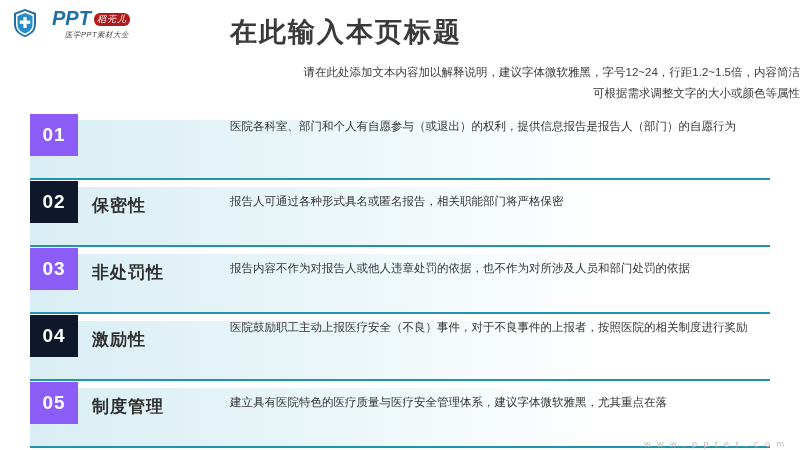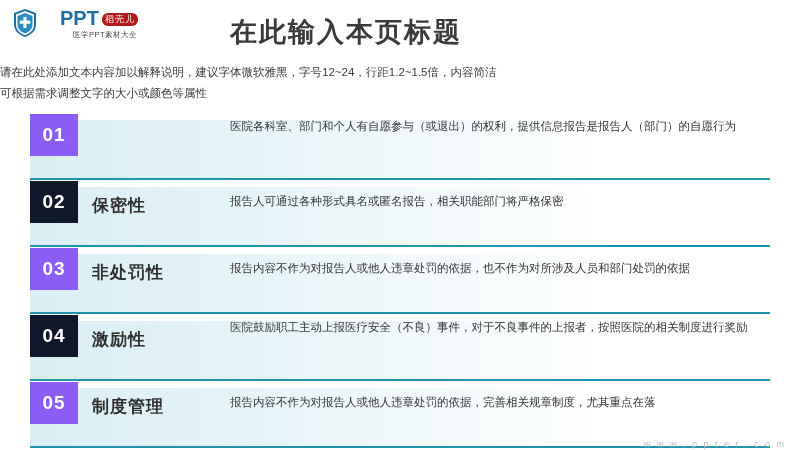--- a/index.html
+++ b/index.html
@@ -15,21 +15,22 @@
     position: relative;
   }
 
   
   .logo {
     position: absolute;
     left: 12px;
     top: 8px;
     display: flex;
     align-items: center;
-    gap: 22px;
+    gap: 14px;
+    font-style: italic;
   }
   .logo-shield {
     width: 26px;
     height: 30px;
     position: relative;
   }
   .logo-shield svg { display: block; }
   .logo-textblock {
     display: flex;
     flex-direction: column;
@@ -76,21 +77,21 @@
     font-size: 27px;
     font-weight: bold;
     color: #3a3a3a;
     letter-spacing: 2px;
   }
   .subtitle {
     position: absolute;
     top: 62px;
     left: 0;
     width: 800px;
-    text-align: left;
+    text-align: right;
     font-size: 11.5px;
     color: #3a3a3a;
     line-height: 1.85;
   }
   .subtitle div { white-space: nowrap; }
 
   
   .rows {
     position: absolute;
     top: 120px;
@@ -216,18 +217,18 @@
     <div class="row-bar"></div>
     <div class="row-num alt">04</div>
     <div class="row-label">激励性</div>
     <div class="row-text">医院鼓励职工主动上报医疗安全（不良）事件，对于不良事件的上报者，按照医院的相关制度进行奖励</div>
   </div>
 
   <div class="row">
     <div class="row-bar"></div>
     <div class="row-num">05</div>
     <div class="row-label">制度管理</div>
-    <div class="row-text center-1">报告内容不作为对报告人或他人违章处罚的依据，完善相关规章制度，尤其重点在落</div>
+    <div class="row-text center-1">建立具有医院特色的医疗质量与医疗安全管理体系，建议字体微软雅黑，尤其重点在落</div>
   </div>
 
 </div>
 
 <div class="footer">w w w . p p t e r . c o m</div>
 
 </body></html>

